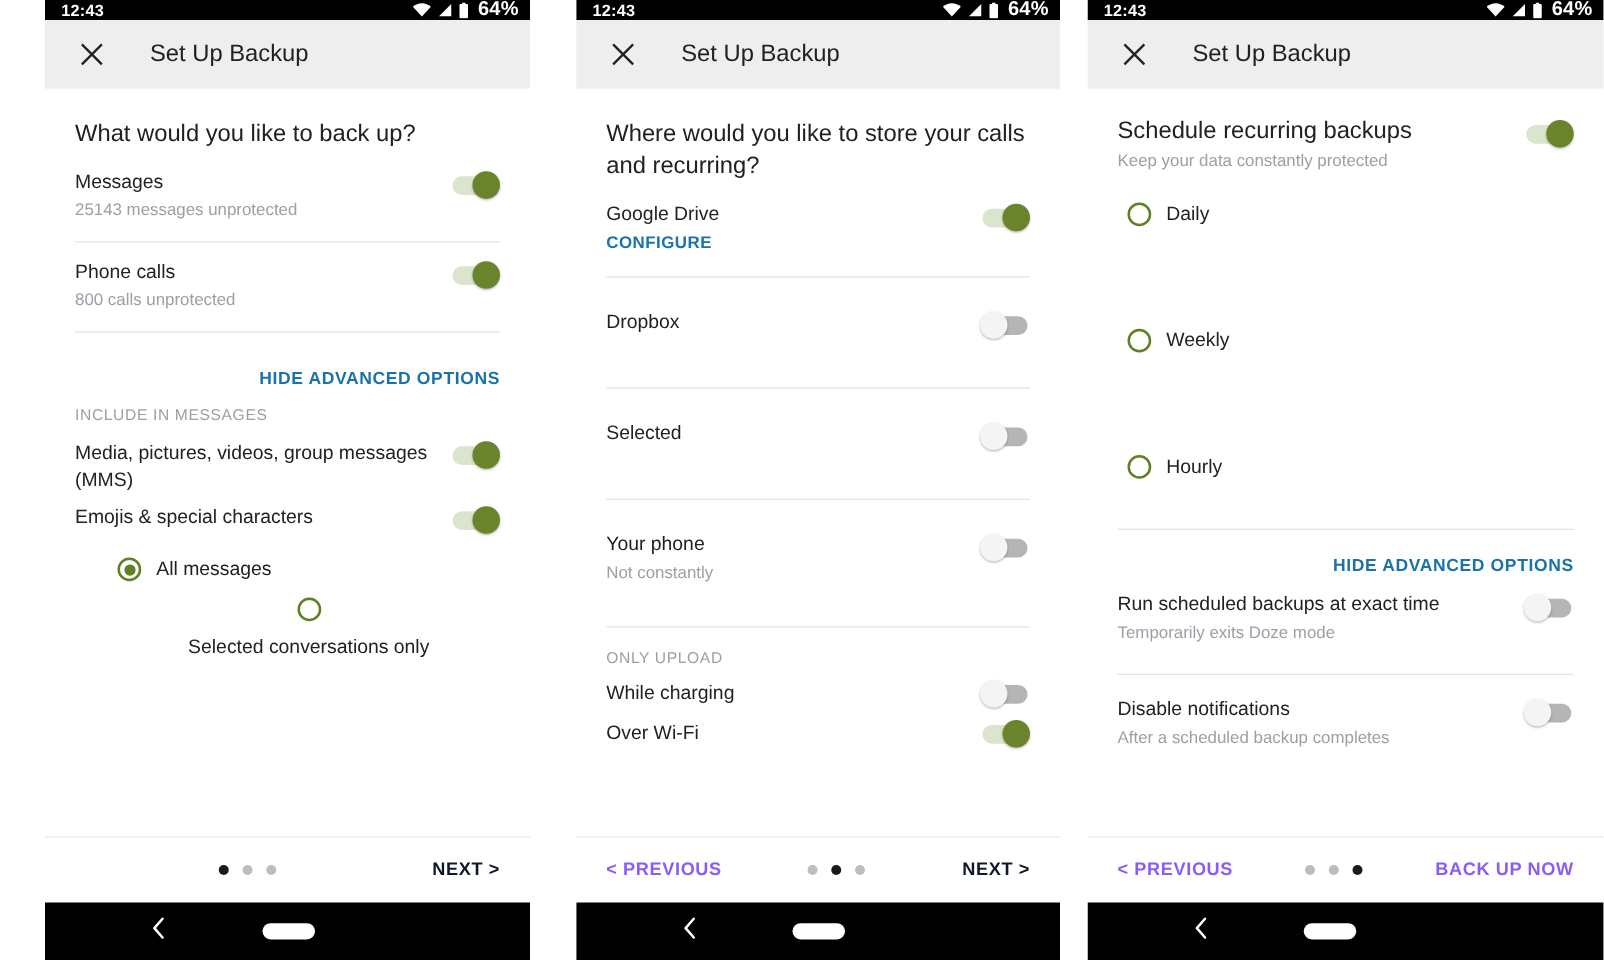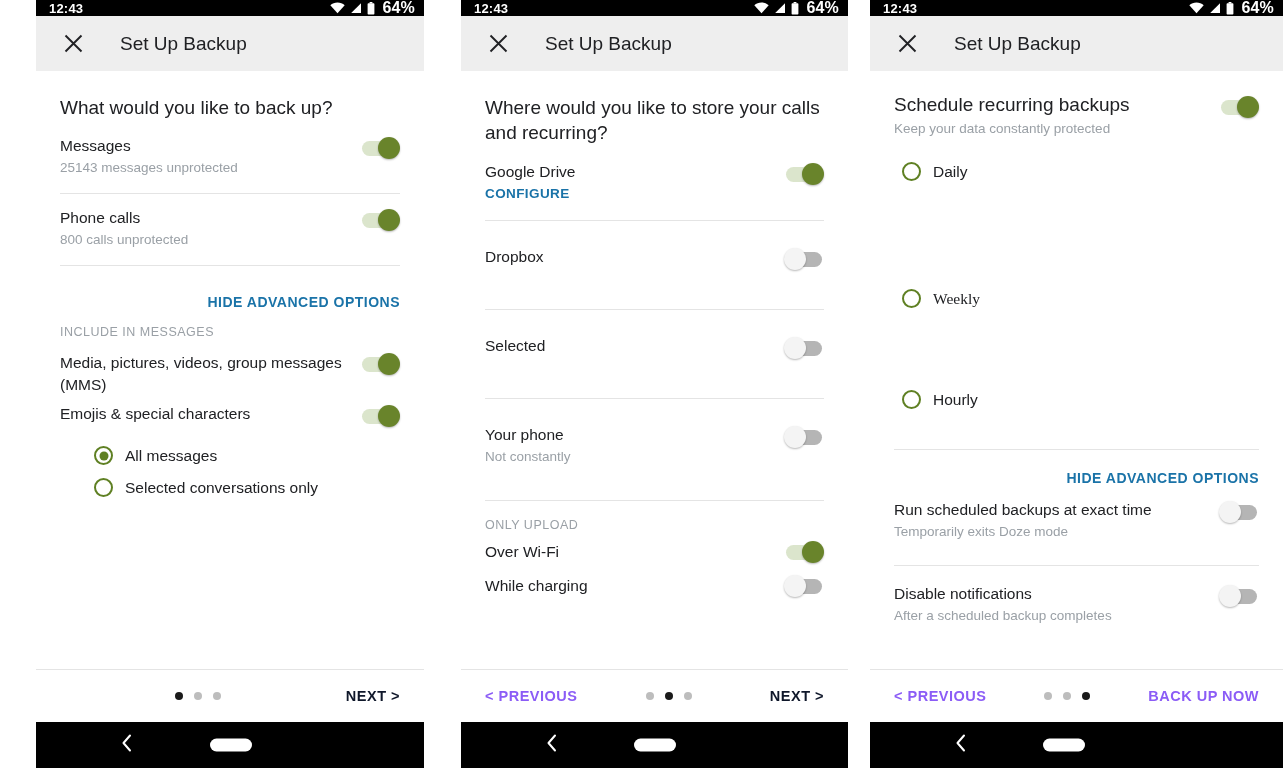--- a/index.html
+++ b/index.html
@@ -360,21 +360,21 @@
               <span class="thumb"></span>
           </span>
         </div>
       </div>
 
       <div class="pad" style="padding-top:18px;padding-left:58px;">
         <div class="radiorow">
           <span class="radio checked"></span>
           <span class="radiolabel">All messages</span>
         </div>
-        <div class="radiorow" style="margin-top:13px;">
+        <div class="radiorow" style="margin-top:13px;flex-direction:column;">
           <span class="radio"></span>
           <span class="radiolabel">Selected conversations only</span>
         </div>
       </div>
     </div>
 
     <div class="footer">
       <span class="navbtn"></span>
       <span class="flexfill"></span>
       <span class="dots">
@@ -503,38 +503,38 @@
       </div>
 
       <div class="pad">
           <div class="divider"></div>
         </div>
 
       <div class="pad" style="padding-top:17px;">
         <div class="sectioncaps">ONLY UPLOAD</div>
       </div>
 
+      <div class="pad" style="padding-top:10px;">
+        <div class="row" style="align-items:center;">
+          <div class="texts">
+            <div class="primary">While charging</div>
+          </div>
+          <span class="switch off">
+            <span class="track"></span>
+              <span class="thumb"></span>
+          </span>
+        </div>
+      </div>
+
       <div class="pad" style="padding-top:8px;">
         <div class="row" style="align-items:center;">
           <div class="texts">
             <div class="primary">Over Wi-Fi</div>
           </div>
           <span class="switch on">
-            <span class="track"></span>
-              <span class="thumb"></span>
-          </span>
-        </div>
-      </div>
-
-      <div class="pad" style="padding-top:10px;">
-        <div class="row" style="align-items:center;">
-          <div class="texts">
-            <div class="primary">While charging</div>
-          </div>
-          <span class="switch off">
             <span class="track"></span>
               <span class="thumb"></span>
           </span>
         </div>
       </div>
     </div>
 
     <div class="footer">
       <span class="navbtn">&lt; PREVIOUS</span>
       <span class="flexfill"></span>
@@ -609,21 +609,21 @@
               <span class="thumb"></span>
           </span>
         </div>
       </div>
 
       <div class="pad" style="padding-top:24px;padding-left:32px;">
         <div class="radiorow">
           <span class="radio"></span>
           <span class="radiolabel">Daily</span>
         </div>
-        <div class="radiorow" style="margin-top:108px;font-family:Liberation Serif, serif;">
+        <div class="radiorow" style="margin-top:82px;">
           <span class="radio"></span>
           <span class="radiolabel">Weekly</span>
         </div>
         <div class="radiorow" style="margin-top:82px;">
           <span class="radio"></span>
           <span class="radiolabel">Hourly</span>
         </div>
       </div>
 
       <div class="pad" style="padding-top:40px;">

